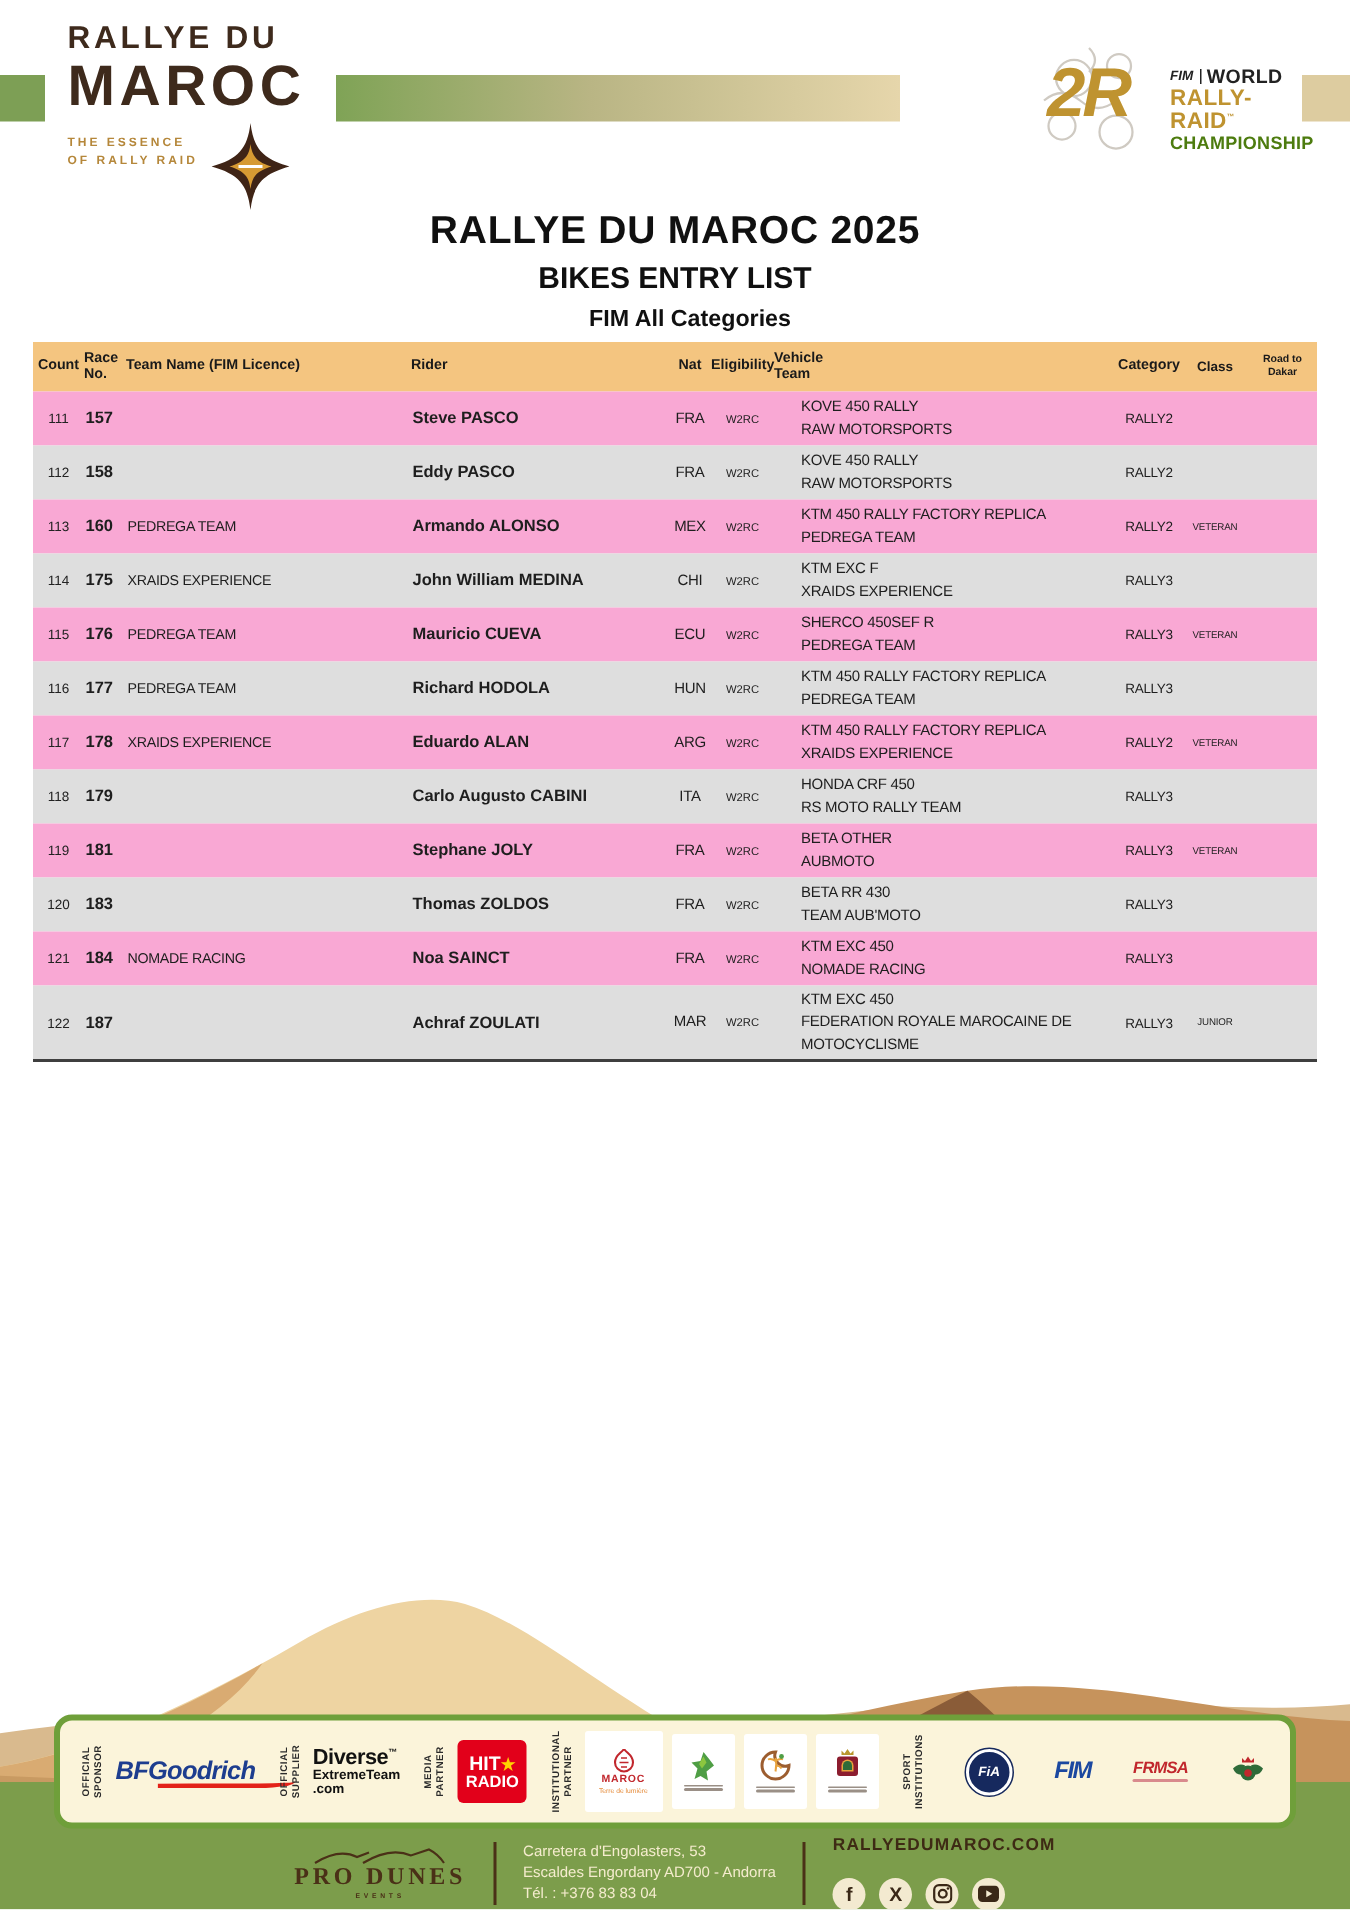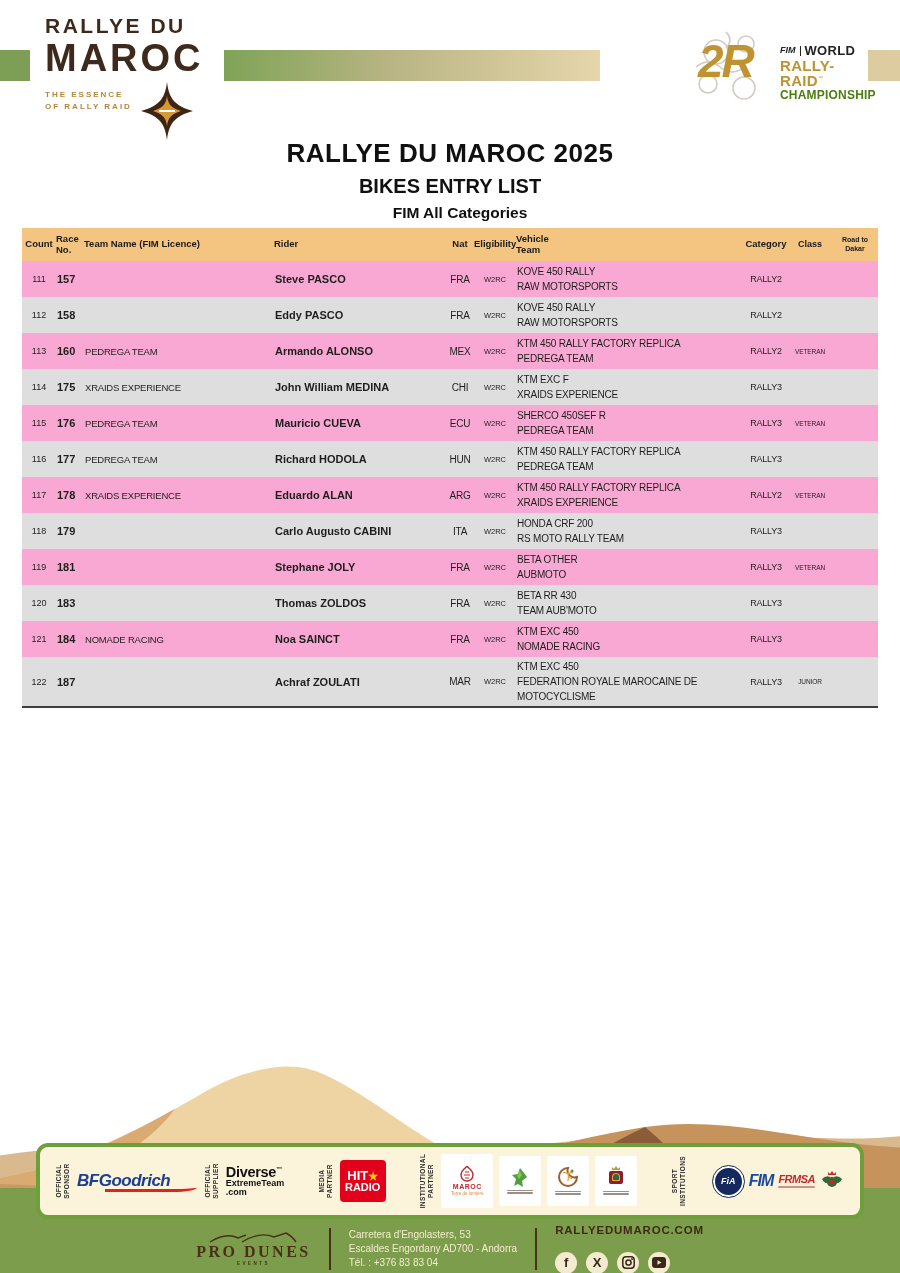--- a/index.html
+++ b/index.html
@@ -47,21 +47,21 @@
   .trow:nth-child(even){background:#dedede;}
   .cell{padding:2px 1px;}
   .a-c{text-align:center;}
   .a-l{text-align:left;}
   .c-count{font-size:9px;color:#222;}
   .c-race{font-size:11px;font-weight:bold;}
   .c-team{font-size:9.5px;letter-spacing:-0.2px;}
   .c-rider{font-size:11px;font-weight:bold;}
   .c-nat{font-size:10px;letter-spacing:-0.2px;}
   .c-elig{font-size:7.5px;}
-  .c-veh{font-size:10px;line-height:1.5;letter-spacing:-0.2px;}
+  .c-veh{font-size:10px;line-height:1.5;letter-spacing:-0.2px;margin-left:17px;}
   .c-cat{font-size:9px;letter-spacing:-0.2px;}
   .c-cls{font-size:6.5px;letter-spacing:-0.1px;}
   .th-rtd{font-size:7px;}
   .th-cls{font-size:9px;}
 
   
   .desert{position:absolute;left:0;top:1050px;width:900px;height:140px;}
   .greenbar{position:absolute;left:0;top:1188px;width:900px;height:85px;background:#7c9d4b;}
 
   .panel{position:absolute;left:36px;top:1143px;width:828px;height:76px;background:#fbf4da;
@@ -88,21 +88,21 @@
   .hit2{font-size:11px;font-weight:900;}
   .inst-cards{display:flex;gap:6px;align-items:center;}
   .card{background:#fff;border-radius:2px;display:flex;flex-direction:column;align-items:center;
         justify-content:center;gap:1px;}
   .card-maroc{width:52px;height:54px;}
   .maroc-name{font-size:7px;font-weight:900;color:#c1272d;letter-spacing:0.5px;}
   .maroc-sub{font-size:4.5px;color:#e58b3a;}
   .card-sm{width:42px;height:50px;}
   .tiny-lines{width:26px;height:6px;display:flex;flex-direction:column;gap:1px;}
   .tiny-lines i{display:block;height:1.5px;background:#9a8f86;border-radius:1px;}
-  .sport-logos{display:flex;align-items:center;gap:5px;margin-left:20px;}
+  .sport-logos{display:flex;align-items:center;gap:28px;margin-left:20px;}
   .fia{width:27px;height:27px;border-radius:50%;background:#16295e;border:2px solid #fff;
        outline:1.5px solid #16295e;color:#fff;font-size:9px;font-weight:900;font-style:italic;
        display:flex;align-items:center;justify-content:center;}
   .fim-txt{font-size:16px;font-weight:900;font-style:italic;color:#1b48a0;letter-spacing:-1px;}
   .frmsa{text-align:center;line-height:1;}
   .frmsa-t{font-size:11px;font-weight:900;font-style:italic;color:#c1272d;letter-spacing:-0.5px;}
   .frmsa-b{margin-top:1px;height:2px;background:#d98a8d;border-radius:1px;}
 
   .bottom{position:absolute;left:0;top:1224px;width:900px;height:49px;
           display:flex;align-items:center;justify-content:center;gap:18px;}
@@ -300,21 +300,21 @@
     </div>
 
     <div class="grid trow">
       <div class="cell a-c c-count">118</div>
       <div class="cell a-l c-race">179</div>
       <div class="cell a-l c-team"></div>
       <div class="cell a-l c-rider">Carlo Augusto CABINI</div>
       <div class="cell a-c c-nat">ITA</div>
       <div class="cell a-c c-elig">W2RC</div>
       <div class="cell a-l c-veh">
-        <div>HONDA CRF 200</div>
+        <div>HONDA CRF 450</div>
         <div>RS MOTO RALLY TEAM</div>
       </div>
       <div class="cell a-c c-cat">RALLY3</div>
       <div class="cell a-c c-cls"></div>
       <div class="cell a-c"></div>
     </div>
 
     <div class="grid trow">
       <div class="cell a-c c-count">119</div>
       <div class="cell a-l c-race">181</div>

